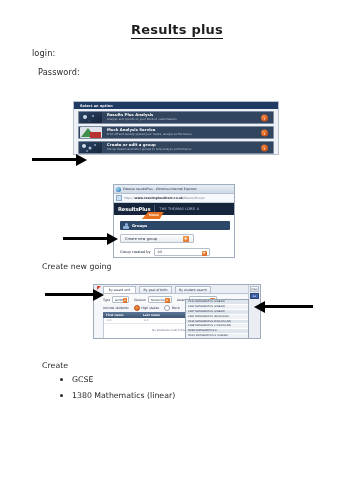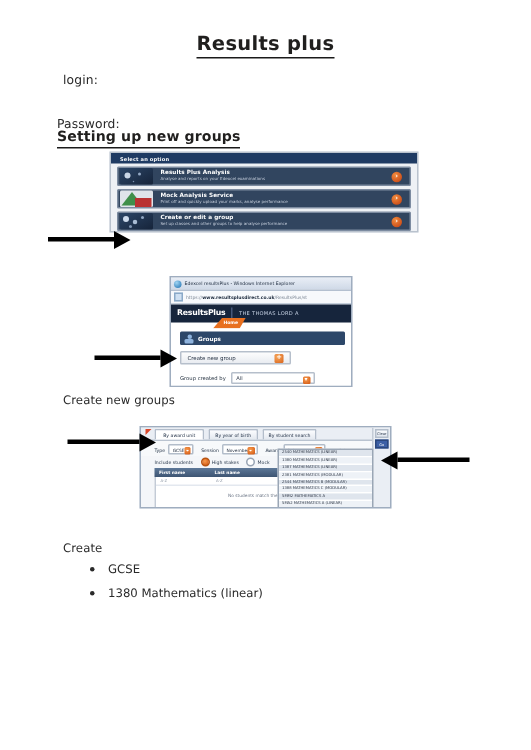--- a/index.html
+++ b/index.html
@@ -11,22 +11,22 @@
   .page{position:relative;width:298px;height:500px;}
 
   
   .doc-title{
     position:absolute;left:0;top:22px;width:354px;text-align:center;
     font-size:13px;font-weight:bold;letter-spacing:.2px;
   }
   .doc-title span{ border-bottom:1.3px solid #1a1a1a; padding-bottom:1px; }
 
   .line{position:absolute;font-size:8.2px;color:#2a2a2a;letter-spacing:.1px;}
-  .login-line{left:42px;top:48px;}
-  .pass-line{left:38px;top:77px;}
+  .login-line{left:32px;top:48px;}
+  .pass-line{left:38px;top:67px;}
 
   .sec-head{
     position:absolute;left:38px;top:86px;font-size:9.4px;font-weight:bold;
     letter-spacing:.1px;
   }
   .sec-head span{border-bottom:1.2px solid #1a1a1a;padding-bottom:1px;}
 
   .cap{position:absolute;font-size:7.8px;color:#2a2a2a;letter-spacing:.05px;}
   .cap-setup{left:38px;top:166px;}
   .cap-create{left:42px;top:262px;}
@@ -231,23 +231,20 @@
 
 <div class="page">
 
   <div class="doc-title">
     <span>Results plus</span>
   </div>
 
   <div class="line login-line">login:</div>
   <div class="line pass-line">Password:</div>
 
-  <div class="sec-head">
-    <span>Setting up new groups</span>
-  </div>
 
   <div class="shot1">
     <div class="s1-bar">Select an option</div>
 
     <div class="s1-row">
       <div class="s1-thumb t1"></div>
       <div class="s1-txt">
         <div class="s1-t">Results Plus Analysis</div>
         <div class="s1-s">Analyse and reports on your Edexcel examinations</div>
       </div>
@@ -313,21 +310,21 @@
         </div>
       </div>
     </div>
   </div>
 
   <div class="arrow" style="left:63px;top:237px;width:52px;">
     <div class="shaft" style="width:44px;"></div>
     <div class="head" style="left:44px;"></div>
   </div>
 
-  <div class="cap cap-create">Create new groups</div>
+  <div class="cap cap-create">Create new going</div>
 
   <div class="shot3">
     <div class="s3-flag"></div>
 
     <div class="s3-tabs">
       <div class="s3-tab act">By award unit</div>
       <div class="s3-tab">By year of birth</div>
       <div class="s3-tab">By student search</div>
     </div>
 

